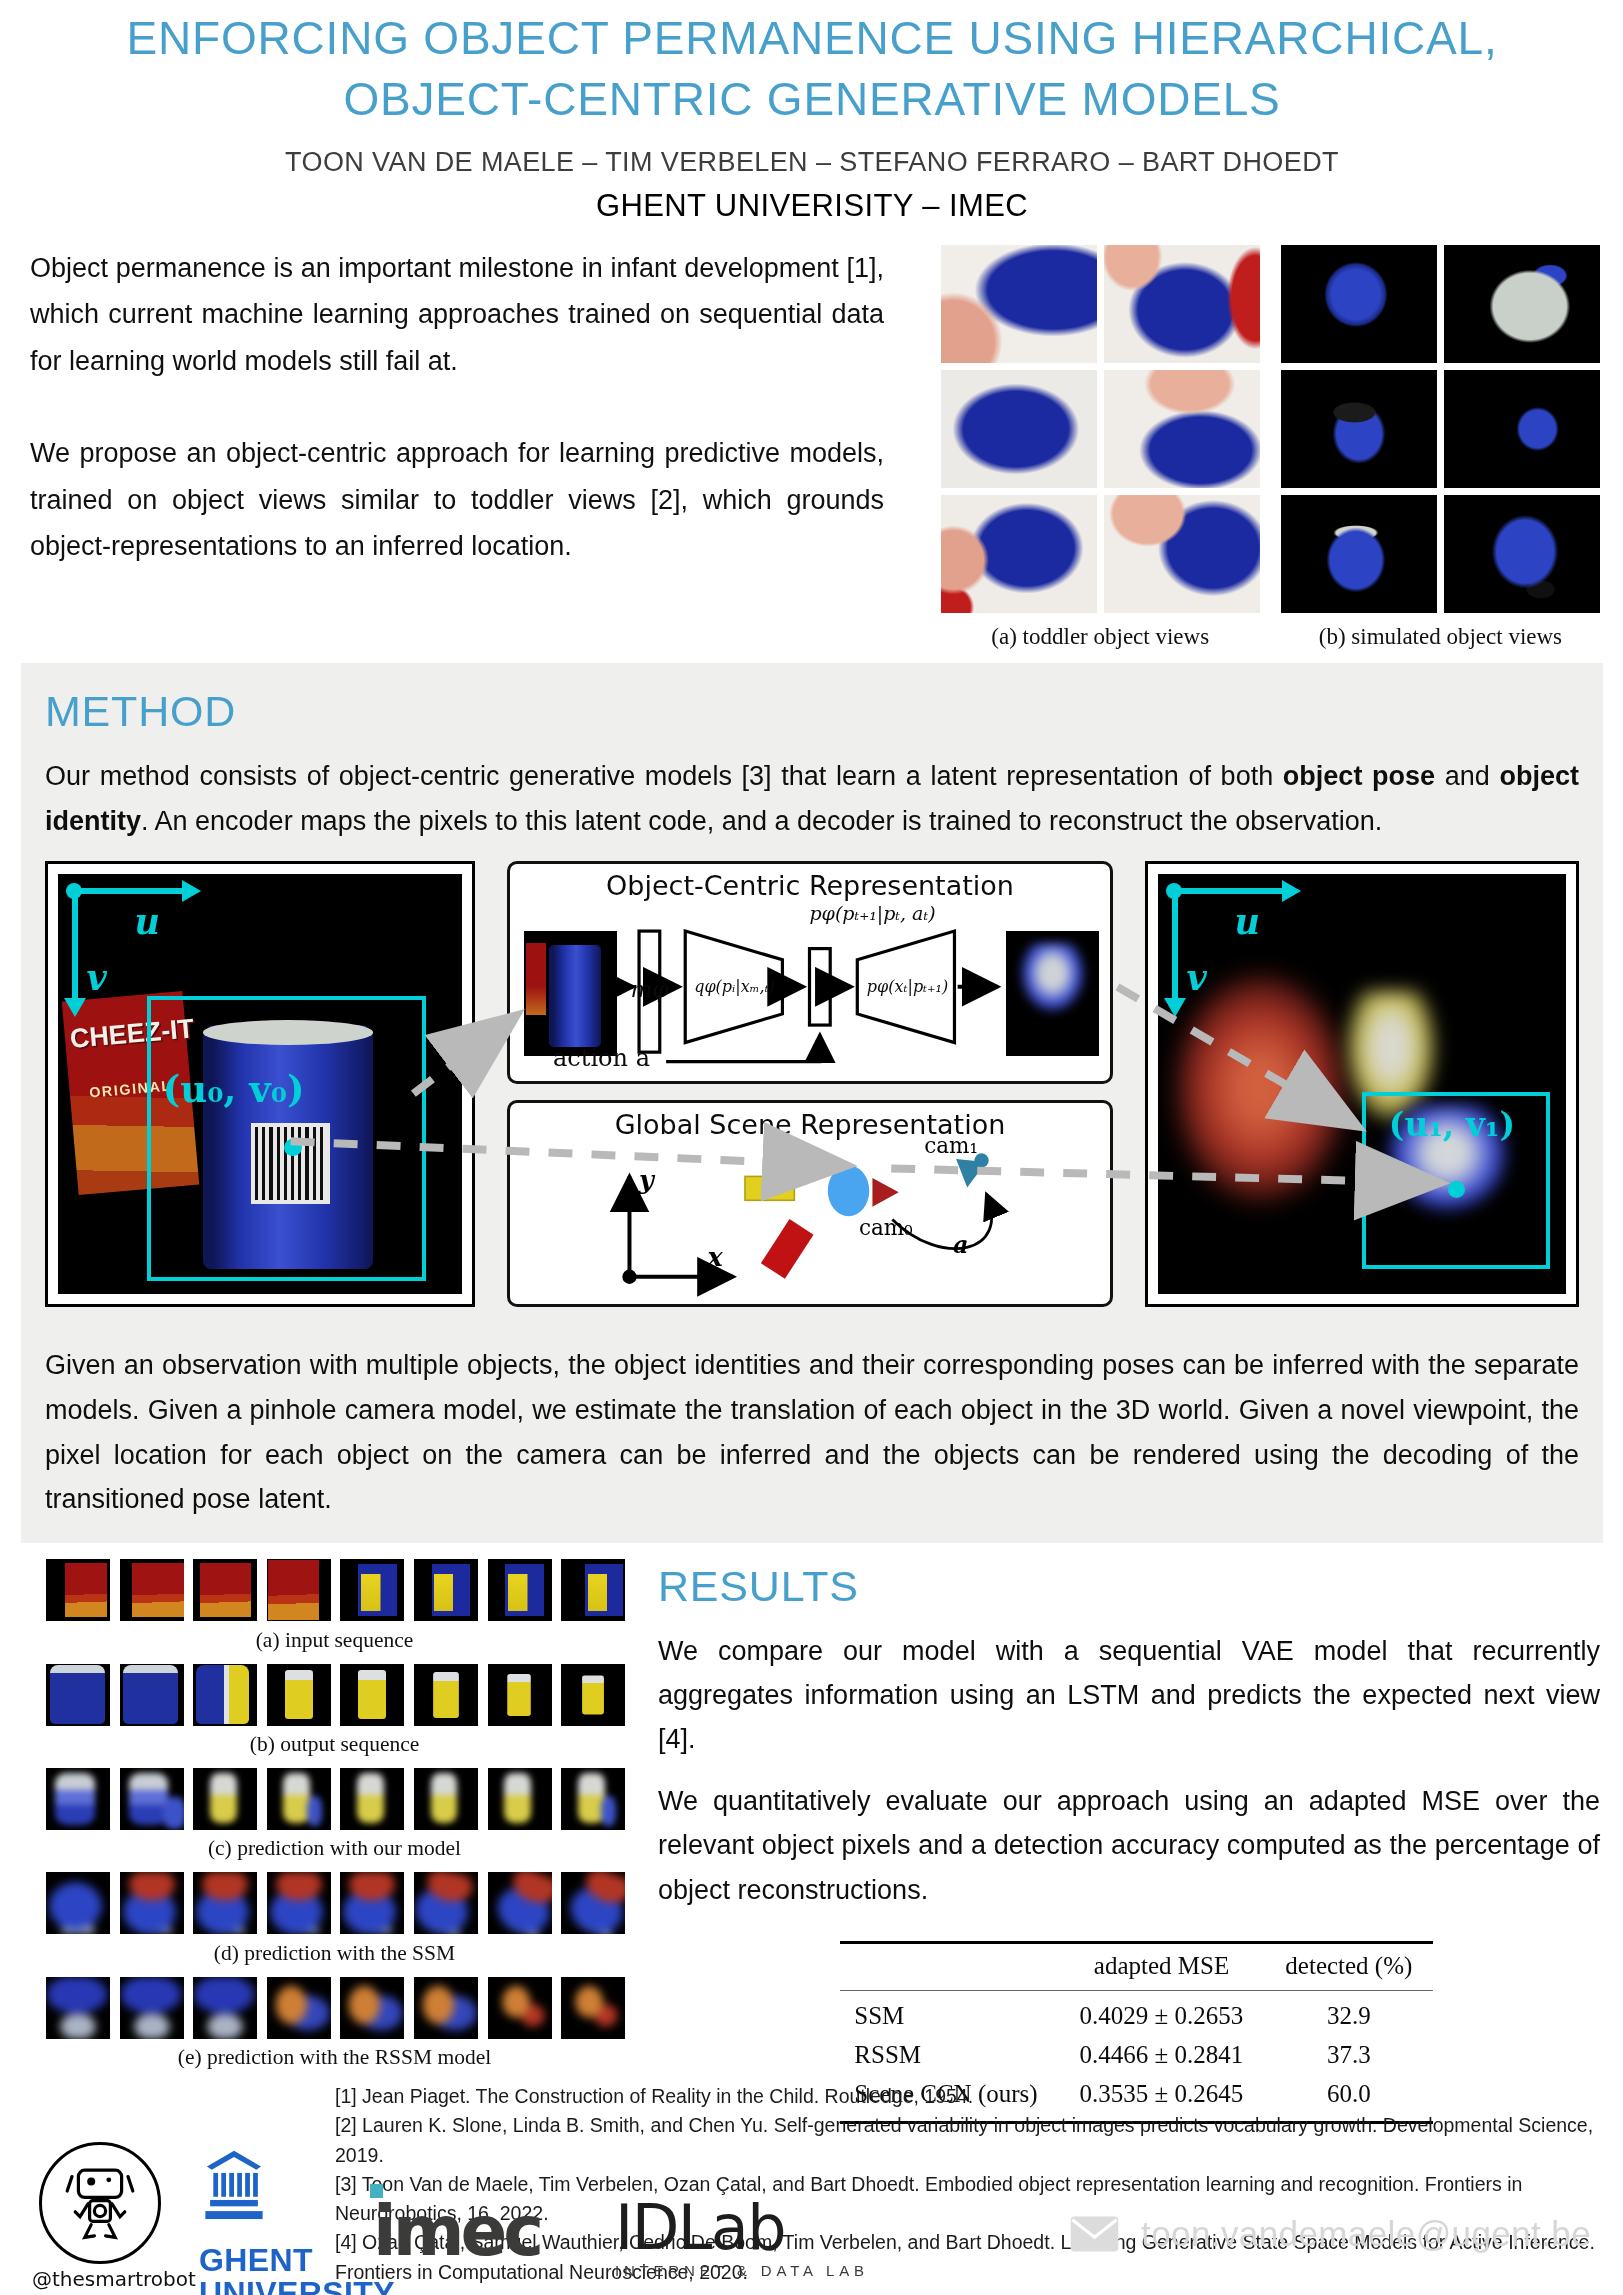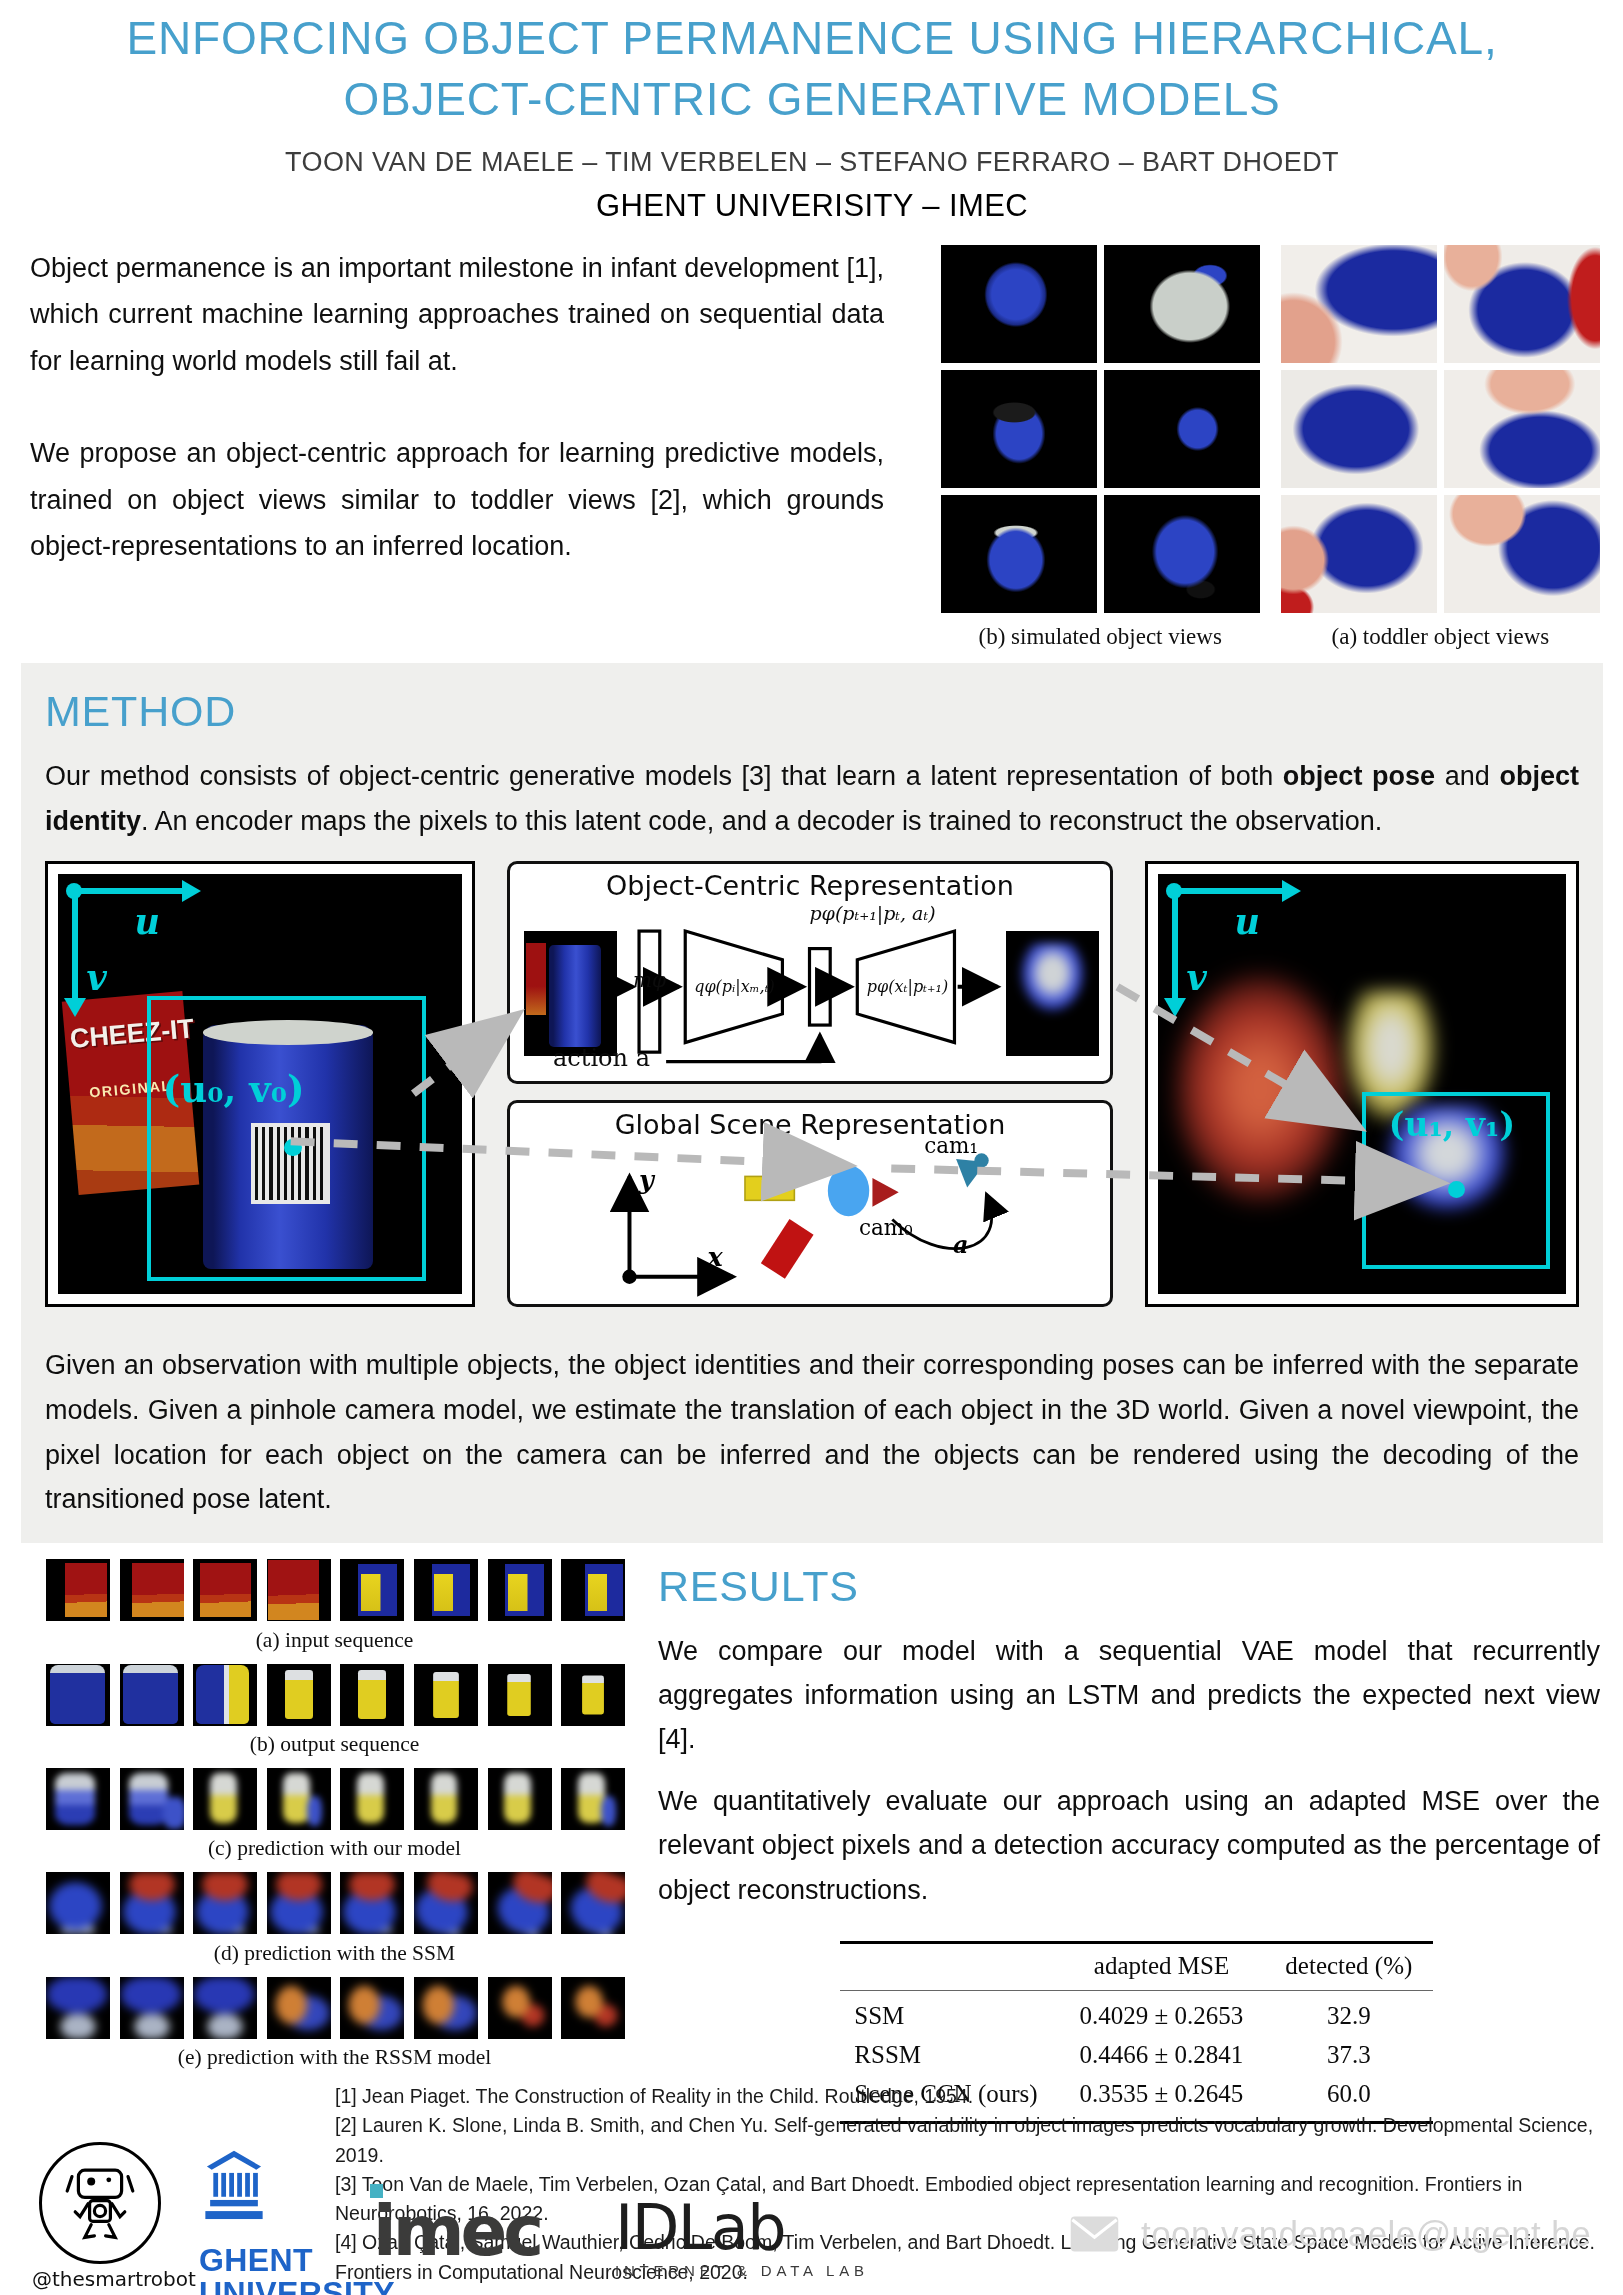--- a/index.html
+++ b/index.html
@@ -81,21 +81,21 @@
   .dot1{left:71%;top:73%}
   
   .midcol{display:flex;flex-direction:column;gap:16px;width:606px;flex:0 0 auto}
   .mpanel{box-sizing:border-box;position:relative;background:#fff;border:3.2px solid #111;border-radius:10px}
   .mpanel-oc{height:223px}
   .mpanel-gs{height:207px}
   .mp-title{position:absolute;left:0;top:6.4px;width:100%;text-align:center;font-size:27px;color:#0c0c0c;font-family:"DejaVu Sans","Liberation Sans",sans-serif;z-index:2}
   .mpanel svg{position:absolute;left:0;top:0;z-index:1}
   .mlabel{position:absolute;font-family:"DejaVu Serif","DejaVu Sans",serif;font-style:italic;color:#0b0b0b;z-index:3;text-align:center}
   .oc-prior{left:263px;top:38px;width:199px;font-size:19px}
-  .oc-m{left:118px;top:104px;width:43px;font-size:20px}
+  .oc-m{left:118px;top:112px;width:43px;font-size:23px}
   .oc-q{left:175px;top:113px;width:99px;font-size:16px}
   .oc-p{left:348px;top:113px;width:99px;font-size:16px}
   .oc-action{left:24px;top:180px;width:135px;font-size:24px;font-style:normal;font-family:"DejaVu Serif",serif}
   .oc-thumb{position:absolute;top:67px;width:89px;height:121px;border:2.4px solid #000;background:#000;overflow:hidden;z-index:2}
   .oc-in{left:14.3px}
   .oc-out{left:496px}
   .oc-in .mini-can{position:absolute;left:26%;top:10%;width:58%;height:84%;background:linear-gradient(90deg,#0e1656 0 8%,#2133aa 30%,#3a50d0 52%,#2133aa 75%,#0e1656);border-radius:4.8px}
   .oc-in .mini-red{position:absolute;left:0;top:8%;width:22%;height:60%;background:linear-gradient(180deg,#9e1111 0 60%,#c26a1c)}
   .oc-out .mini-blob{position:absolute;left:12%;top:8%;width:76%;height:84%;background:radial-gradient(50% 40% at 50% 30%,#cfd3d6 0 35%,#4a5cd8 70%,#1c2670 90%,transparent);filter:blur(4.8px)}
   
@@ -177,39 +177,39 @@
   </div>
 
   <div class="intro">
     <div class="intro-text">
       <p>Object permanence is an important milestone in infant development [1], which current machine learning approaches trained on sequential data for learning world models still fail at.</p>
       <p>We propose an object-centric approach for learning predictive models, trained on object views similar to toddler views [2], which grounds object-representations to an inferred location.</p>
     </div>
     <div class="figs">
       <div class="figcol">
         <div class="figgrid">
+          <div class="fcell t1"></div>
+          <div class="fcell t2"></div>
+          <div class="fcell t3"></div>
+          <div class="fcell t4"></div>
+          <div class="fcell t5"></div>
+          <div class="fcell t6"></div>
+        </div>
+        <div class="figcap">(a) toddler object views</div>
+      </div>
+      <div class="figcol">
+        <div class="figgrid">
           <div class="fcell s1"></div>
           <div class="fcell s2"></div>
           <div class="fcell s3"></div>
           <div class="fcell s4"></div>
           <div class="fcell s5"></div>
           <div class="fcell s6"></div>
         </div>
         <div class="figcap">(b) simulated object views</div>
-      </div>
-      <div class="figcol">
-        <div class="figgrid">
-          <div class="fcell t1"></div>
-          <div class="fcell t2"></div>
-          <div class="fcell t3"></div>
-          <div class="fcell t4"></div>
-          <div class="fcell t5"></div>
-          <div class="fcell t6"></div>
-        </div>
-        <div class="figcap">(a) toddler object views</div>
       </div>
     </div>
   </div>
 
   <div class="method">
     <div class="sec-head">METHOD</div>
     <p class="bodyp"><span>Our method consists of object-centric generative models [3] that learn a latent representation of both </span><b>object pose</b><span> and </span><b>object identity</b><span>. An encoder maps the pixels to this latent code, and a decoder is trained to reconstruct the observation.</span></p>
 
     <div class="diagram-row">
 

